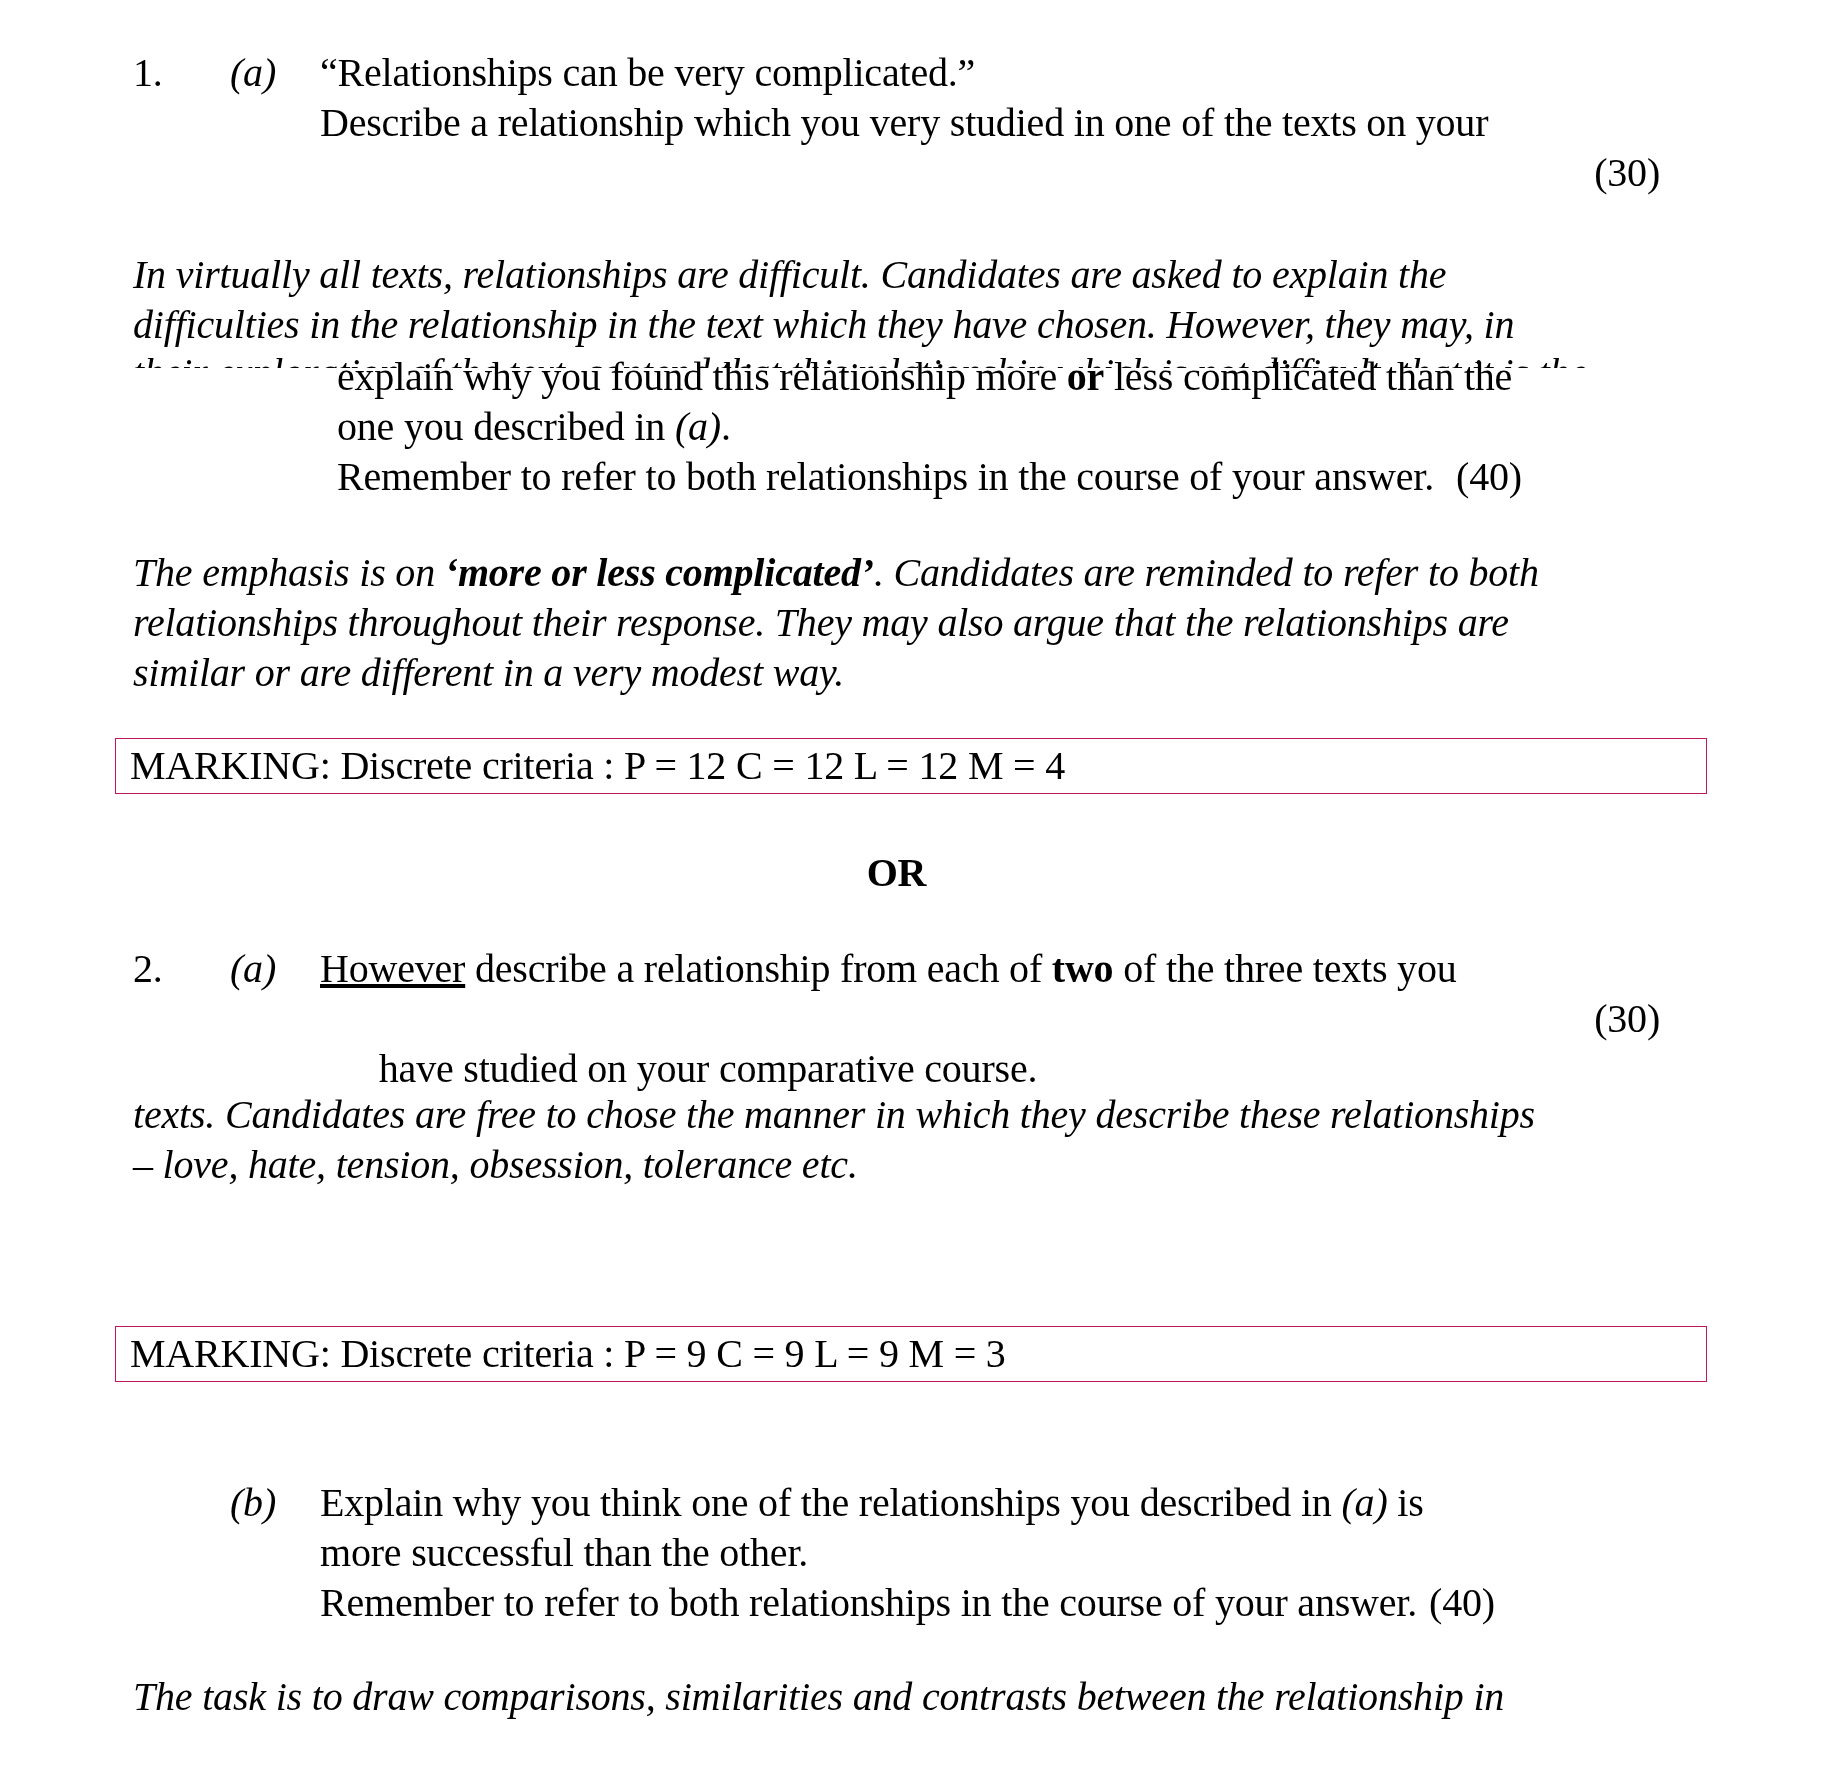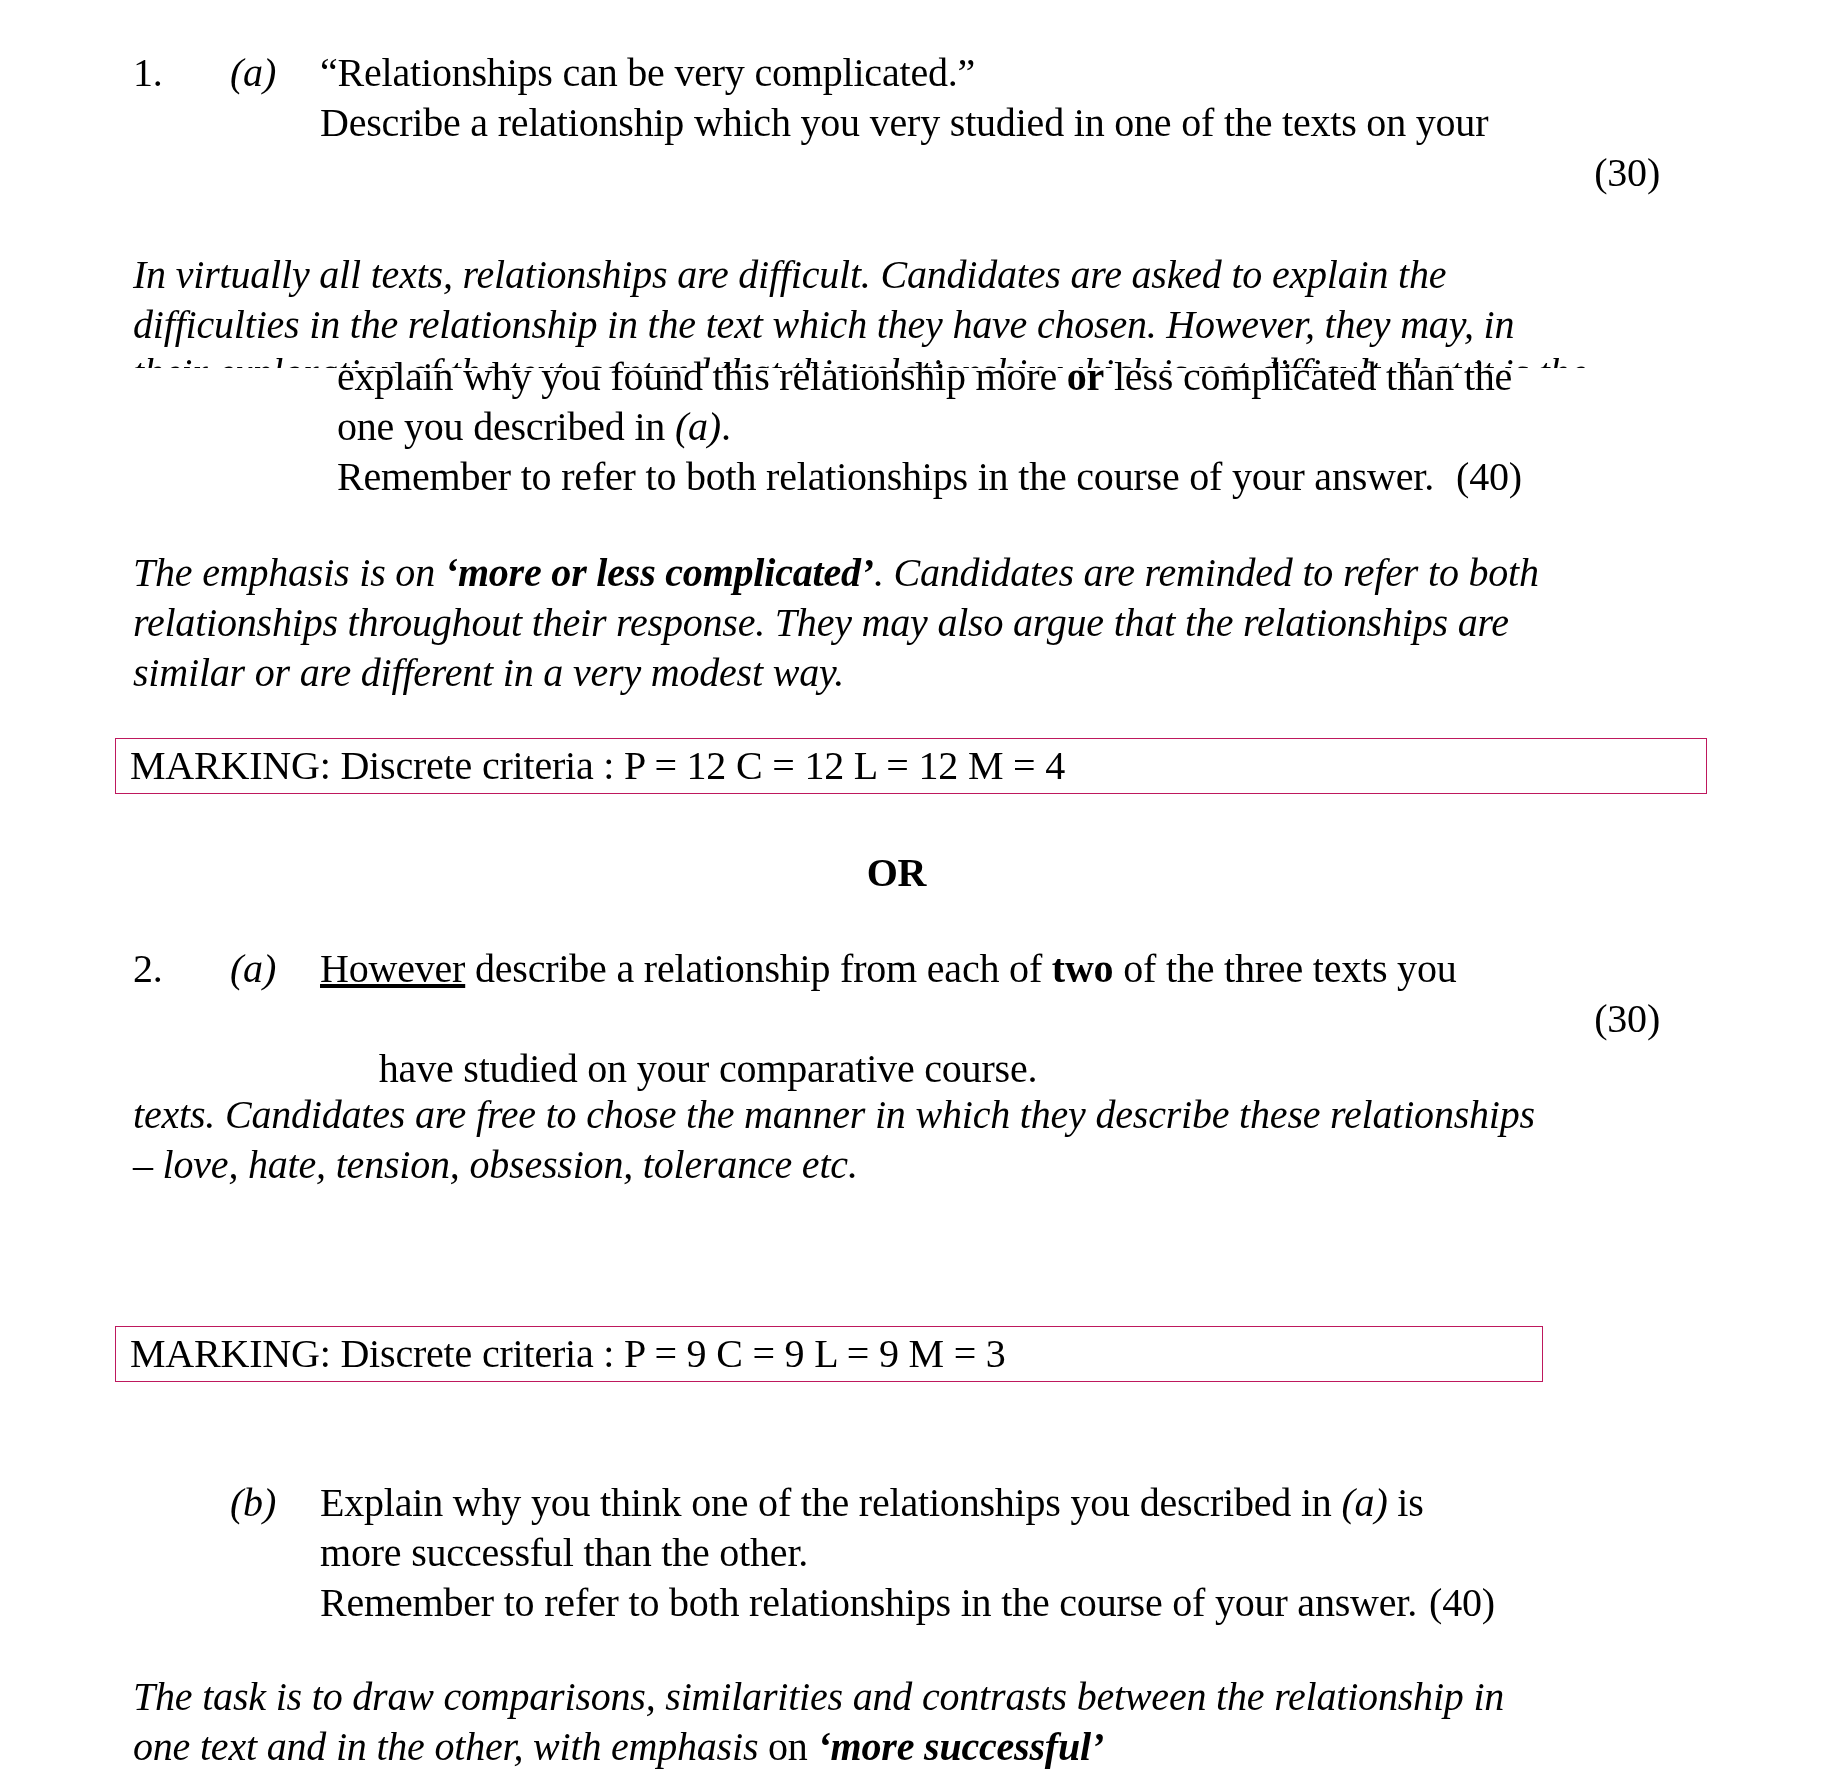--- a/index.html
+++ b/index.html
@@ -81,29 +81,28 @@
       <span>have studied on your comparative course.</span>
       <span class="marks-right">(30)</span>
     </div>
   </div>
 
   <div class="abs ital" style="left:133px;top:1090px;">
     <div class="line">texts. Candidates are free to chose the manner in which they describe these relationships</div>
     <div class="line">– love, hate, tension, obsession, tolerance etc.</div>
   </div>
 
-  <div class="abs mbox" style="left:115px;top:1326px;width:1428px;height:56px;">
+  <div class="abs mbox" style="left:115px;top:1326px;width:1592px;height:56px;">
     <span class="line">MARKING: Discrete criteria : P = 9 C = 9 L = 9 M = 3</span>
   </div>
 
   <div class="abs line ital" style="left:230px;top:1478px;">(b)</div>
   <div class="abs" style="left:320px;top:1478px;width:1340px;">
     <div class="line"><span>Explain why you think one of the relationships you described in </span><span class="ital">(a)</span><span> is</span></div>
     <div class="line">more successful than the other.</div>
     <div class="line"><span>Remember to refer to both relationships in the course of your answer.</span><span class="gap-sm">(40)</span></div>
   </div>
 
   <div class="abs" style="left:133px;top:1672px;">
     <div class="line ital">The task is to draw comparisons, similarities and contrasts between the relationship in</div>
-    <div class="line"><span class="ital">one text and in the other, with emphasis </span><span>on </span><span class="bi">‘more successful’</span></div>
   </div>
 
 </div>
 
 </body></html>

